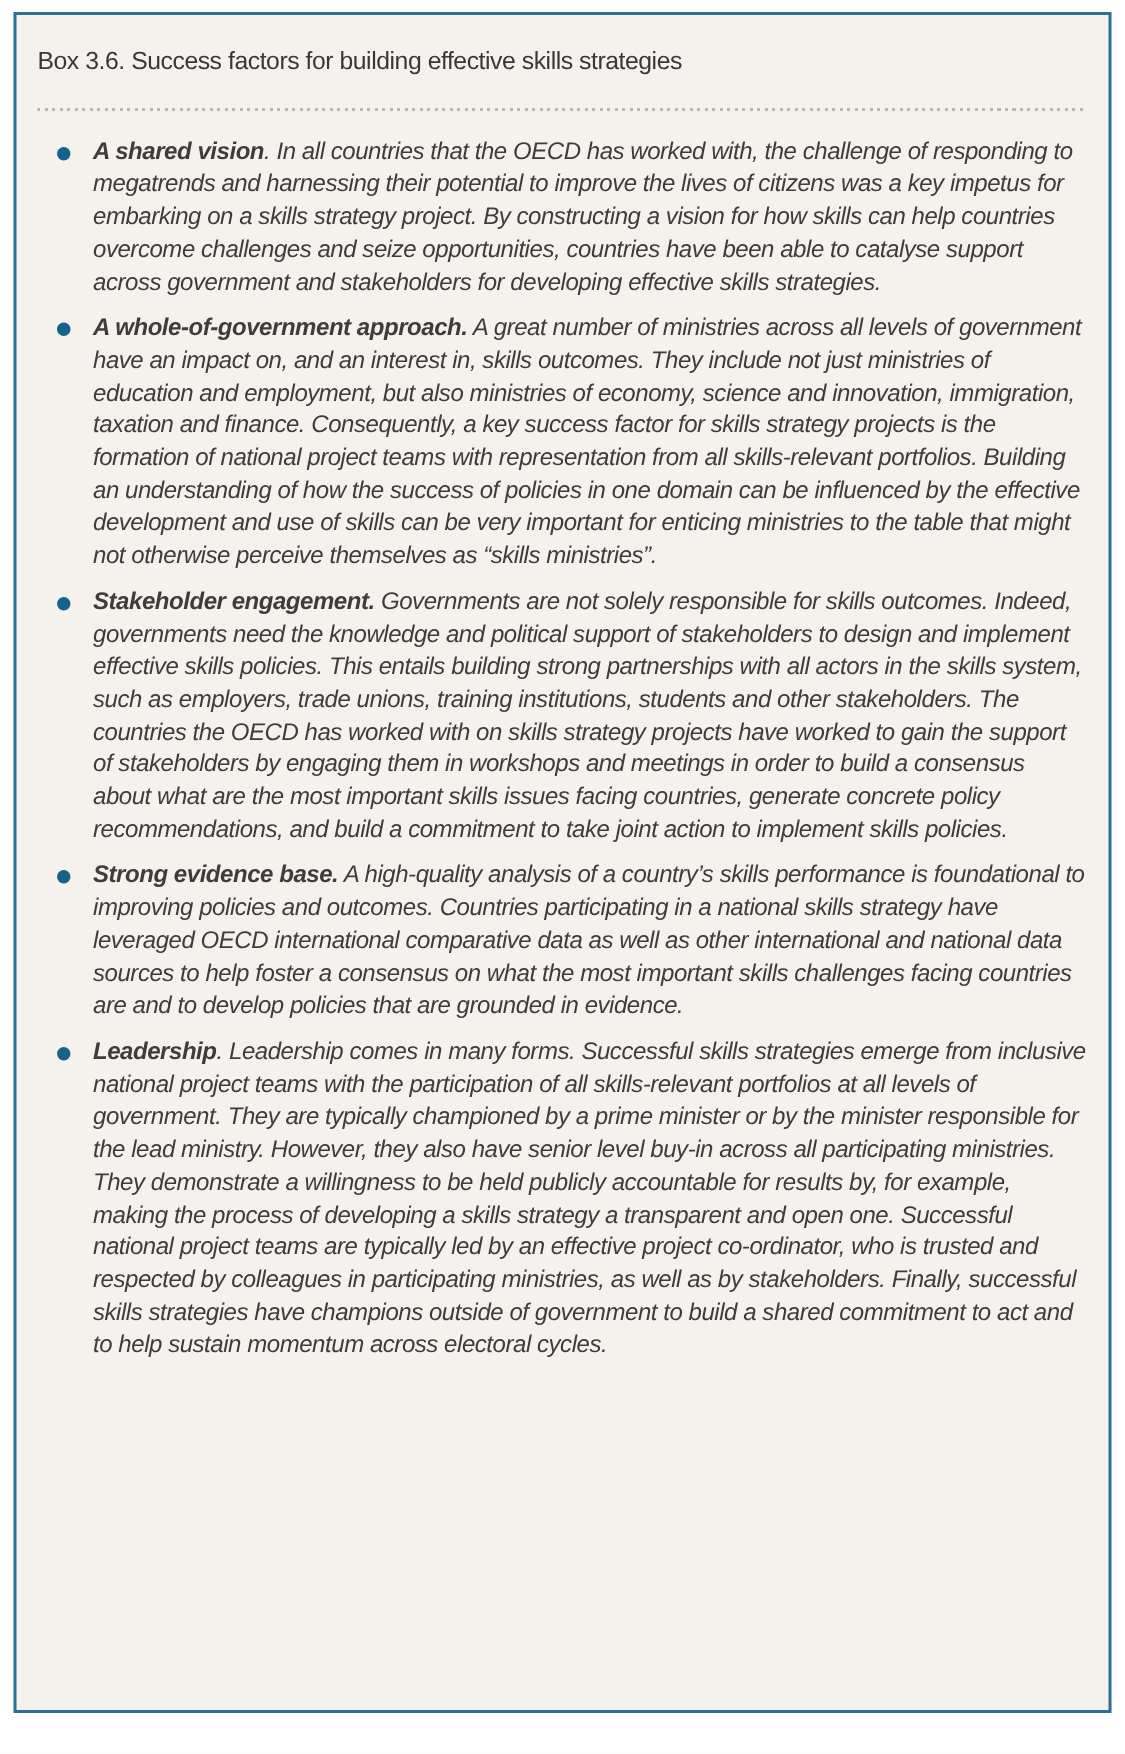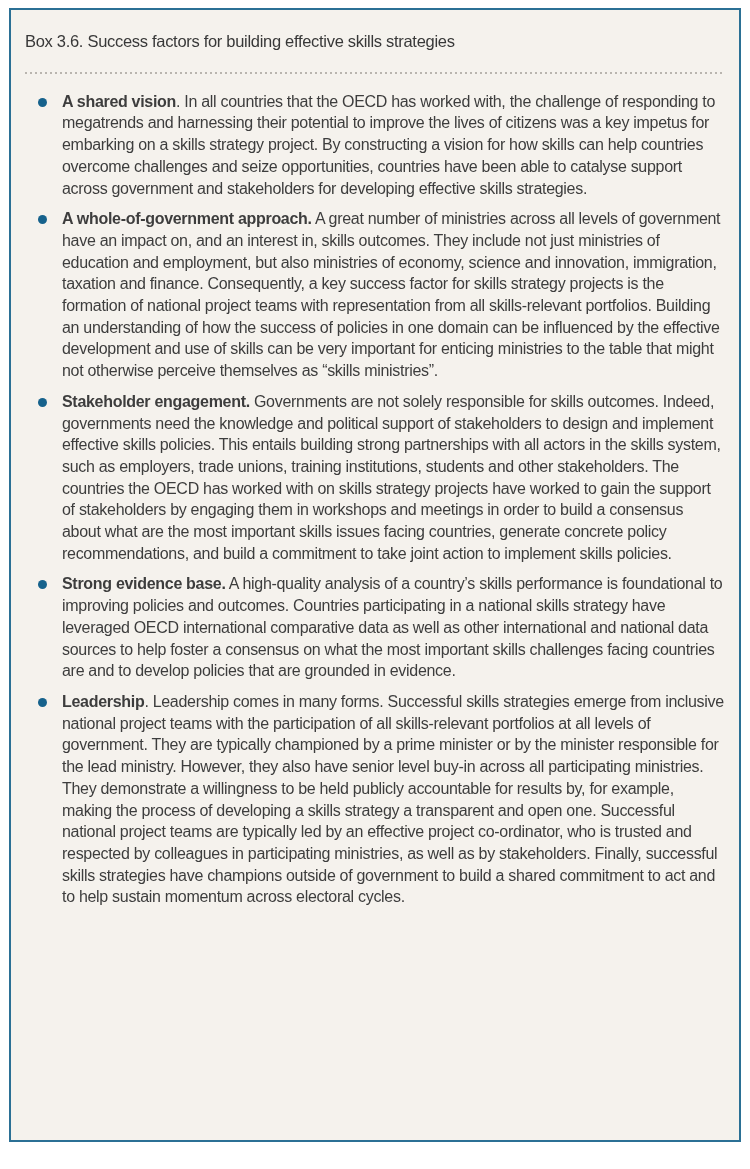--- a/index.html
+++ b/index.html
@@ -25,21 +25,21 @@
   }
   .box-title{margin:0 0 19px 0;font-size:16.5px;color:#383838;}
   .bold{font-weight:normal;}
   .dotted-sep{
     height:2px;margin:0 1px 17px 0;
     background-image:repeating-linear-gradient(to right,
       var(--separator-dot) 0, var(--separator-dot) 2px,
       transparent 2px, transparent 5px);
   }
   .intro{margin:0 0 13px 0;}
-  ul.bullets{list-style:none;margin:0;padding:0;}
+  ul.bullets{list-style:none;margin:0;padding:0;font-style:italic;}
   ul.bullets li{position:relative;padding-left:37px;margin-bottom:9px;}
   ul.bullets li:last-child{margin-bottom:16px;}
   .dot{
     position:absolute;left:13px;top:7px;width:9px;height:9px;
     border-radius:50%;background:var(--bullet);
   }
   .lead{font-weight:bold;}
 </style>
 </head>
 <body>

